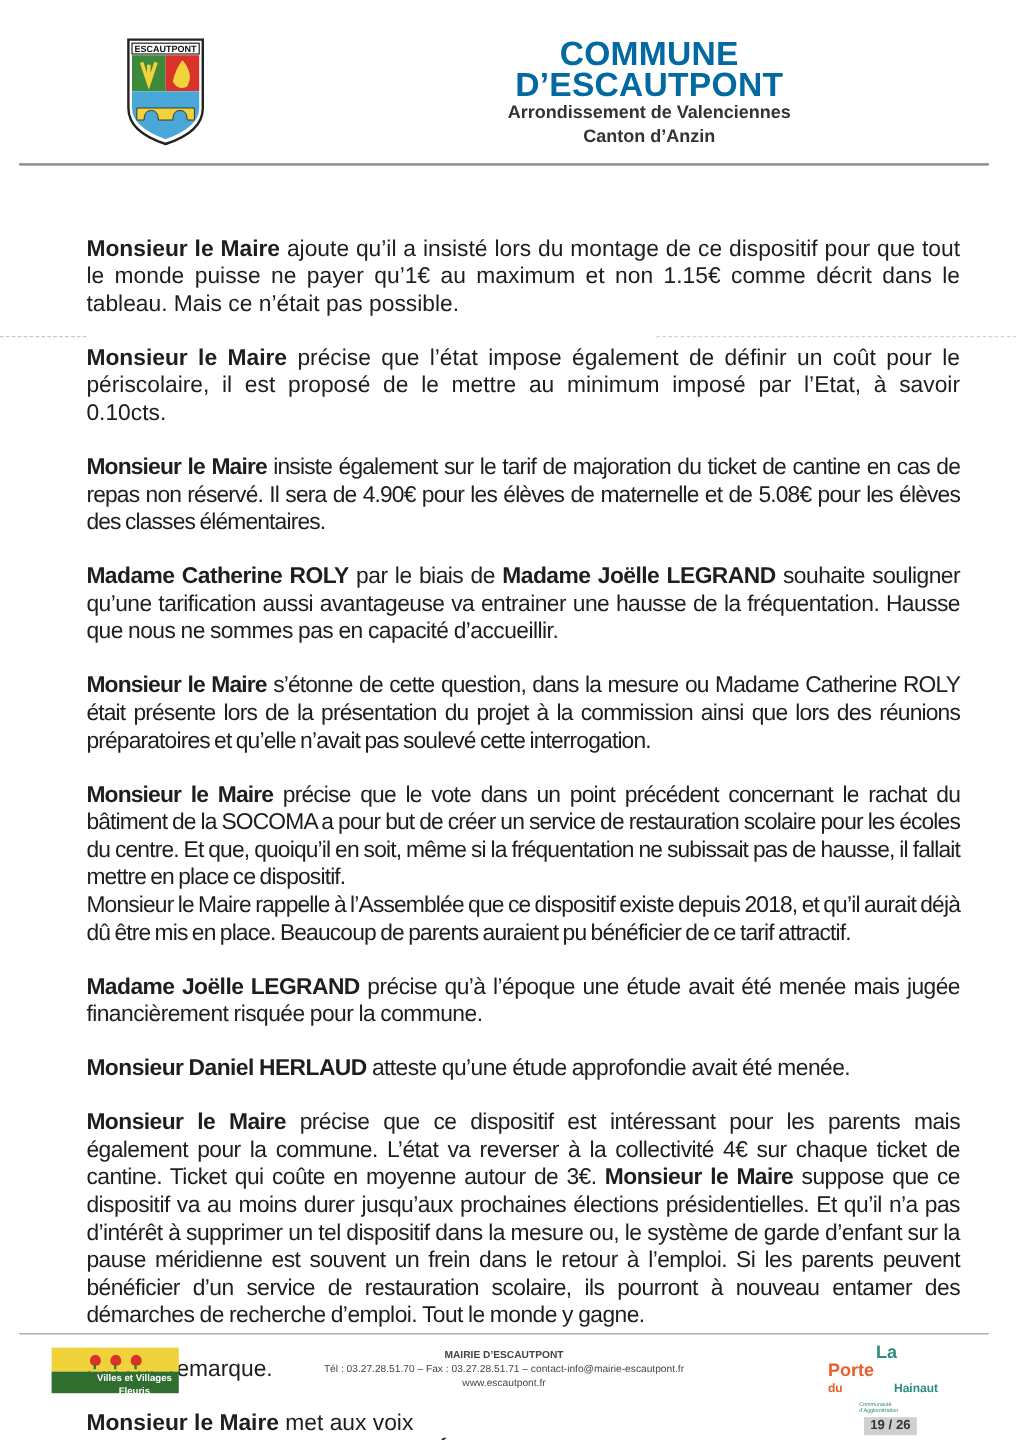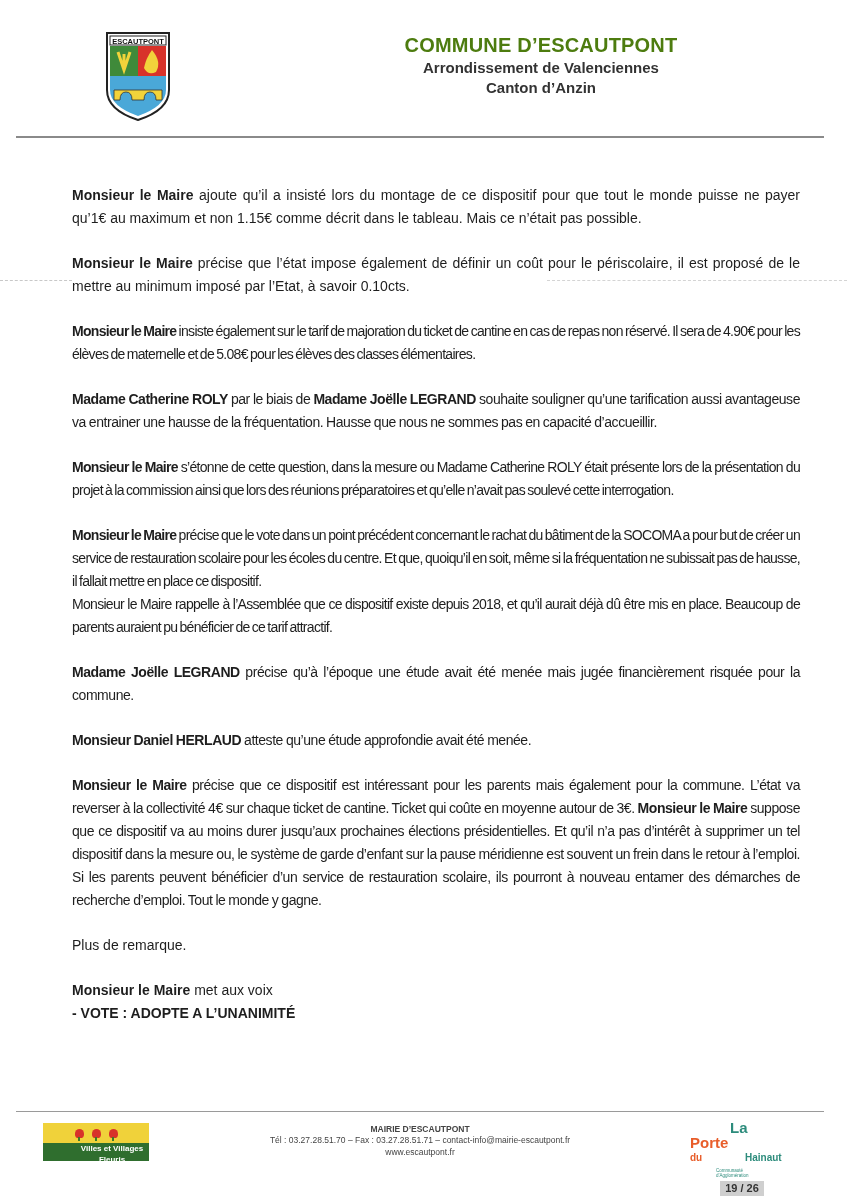--- a/index.html
+++ b/index.html
@@ -1,27 +1,27 @@
 <!DOCTYPE html>
 <html><head>
 <meta charset="utf-8">
 <style>
   html, body { margin: 0; padding: 0; background: #ffffff; }
   body { width: 849px; height: 1200px; position: relative; overflow: hidden;
          font-family: "Liberation Sans", sans-serif; color: #1e1e1e; }
   .header { position: absolute; left: 0; top: 0; width: 849px; height: 140px; }
   .crest { position: absolute; left: 104px; top: 30px; width: 68px; height: 92px; }
   .hdr-text { position: absolute; left: 372px; top: 32px; width: 338px; text-align: center; }
-  .hdr-title { font-size: 20px; font-weight: bold; color: #4d7c0f; letter-spacing: 0.2px; line-height: 26px; }
+  .hdr-title { font-size: 28px; font-weight: bold; color: #0369a1; letter-spacing: 0.2px; line-height: 26px; }
   .hdr-sub { font-size: 15px; font-weight: bold; color: #333; line-height: 20px; }
   .rule-top { position: absolute; left: 16px; top: 136px; width: 808px; height: 2px; background: #8a8a8a; }
   .dash-line { position: absolute; left: 0; top: 280px; width: 72px; border-top: 1px dashed #c8c8c8; }
   .dash-line2 { position: absolute; left: 547px; top: 280px; width: 300px; border-top: 1px dashed #d4d4d4; }
   .body { position: absolute; left: 72px; top: 180px; width: 728px; }
-  .p { font-size: 14px; line-height: 23px; margin: 4px 0 22px 0; text-align: justify; font-family: "Liberation Sans Narrow", "Liberation Sans", sans-serif; }
+  .p { font-size: 19px; line-height: 23px; margin: 16px 0 22px 0; text-align: justify; font-family: "Liberation Sans Narrow", "Liberation Sans", sans-serif; }
   .p.narrow { letter-spacing: -0.45px; word-spacing: -0.5px; }
   .p.n2 { letter-spacing: -0.7px; word-spacing: -1px; }
   .p.wide { letter-spacing: 0px; }
   .b { font-weight: bold; }
   .section-title { font-size: 14.6px; font-weight: bold; color: #1f4e8c; text-decoration: underline; letter-spacing: -0.3px; }
   .rule-bottom { position: absolute; left: 16px; top: 1111px; width: 808px; height: 1px; background: #9a9a9a; }
   .vvf { position: absolute; left: 43px; top: 1123px; width: 106px; height: 38px; }
   .vvf-top { height: 20px; background: #f0d23a; display: flex; justify-content: center; align-items: center; gap: 8px; }
   .flower { width: 9px; height: 9px; background: #d8322a; border-radius: 50% 50% 40% 40%; position: relative; }
   .flower::after { content: ""; position: absolute; left: 3px; top: 8px; width: 2px; height: 4px; background: #3b7a2a; }

